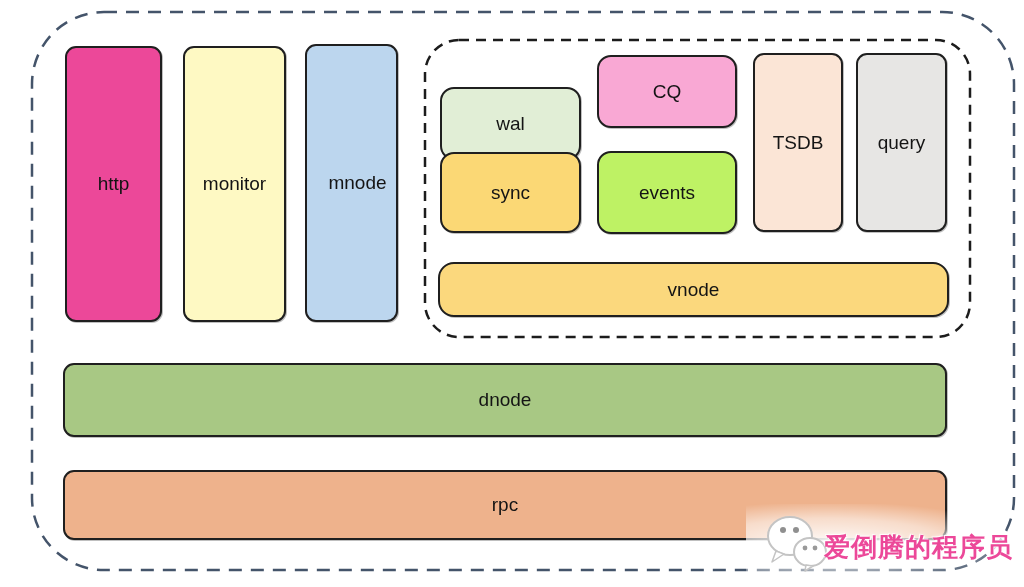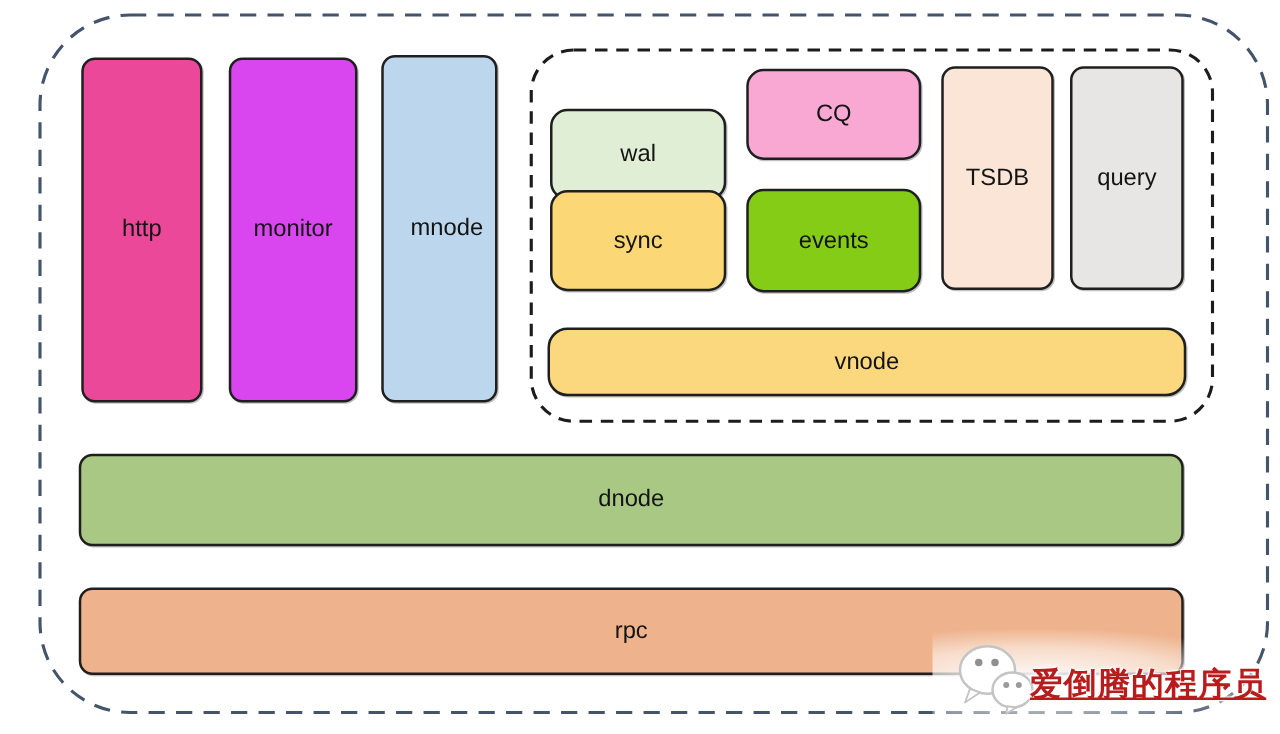--- a/index.html
+++ b/index.html
@@ -24,29 +24,29 @@
     display: flex;
     align-items: center;
     justify-content: center;
     font-size: 19px;
     color: #141414;
     box-sizing: border-box;
     box-shadow: 1px 1px 0 rgba(0,0,0,0.25);
   }
   
   .box-http    { left: 65px;  top: 46px;  width: 97px;  height: 276px; background: #ec4899; }
-  .box-monitor { left: 183px; top: 46px;  width: 103px; height: 276px; background: #d946ef; }
+  .box-monitor { left: 183px; top: 46px;  width: 103px; height: 276px; background: #fef9c3; }
   .box-mnode   { left: 305px; top: 44px;  width: 93px;  height: 278px; background: #bcd6ee; padding-left: 12px; }
   
   .box-wal    { left: 440px; top: 55px;  width: 141px; height: 73px;  background: #e1eed6; border-radius: 14px; margin-top: 32px; }
   .box-cq     { left: 597px; top: 55px;  width: 140px; height: 73px;  background: #f9a8d4; border-radius: 14px; }
   .box-tsdb   { left: 753px; top: 53px;  width: 90px;  height: 179px; background: #fbe5d6; }
   .box-query  { left: 856px; top: 53px;  width: 91px;  height: 179px; background: #e7e6e4; }
   .box-sync   { left: 440px; top: 152px; width: 141px; height: 81px;  background: #fbd875; border-radius: 14px; }
-  .box-events { left: 597px; top: 151px; width: 140px; height: 83px;  background: #84cc16; border-radius: 14px; }
+  .box-events { left: 597px; top: 151px; width: 140px; height: 83px;  background: #bef264; border-radius: 14px; }
   .box-vnode  { left: 438px; top: 262px; width: 511px; height: 55px;  background: #fbd87d; border-radius: 16px; }
   
   .box-dnode  { left: 63px;  top: 363px; width: 884px; height: 74px;  background: #a8c884; }
   .box-rpc    { left: 63px;  top: 470px; width: 884px; height: 70px;  background: #eeb28c; }
 
   .watermark {
     position: absolute;
     left: 756px; top: 504px;
     width: 268px; height: 75px;
     z-index: 5;
@@ -61,24 +61,23 @@
   .watermark-icon {
     position: absolute;
     left: 6px; top: 6px;
   }
   .watermark-text {
     position: absolute;
     left: 68px; top: 26px;
     font-size: 26px;
     font-weight: 700;
     letter-spacing: 1px;
-    color: #b91c1c;
+    color: #ec4899;
     text-shadow: 1px 1px 0 #ffffff, -1px -1px 0 rgba(255,255,255,0.85), 0 0 4px rgba(255,255,255,0.9);
     white-space: nowrap;
-    text-decoration: underline;
   }
 </style>
 </head>
 <body>
 
 <div class="canvas">
 
   <svg class="dash-layer" width="1024" height="587" viewBox="0 0 1024 587" aria-hidden="true">
     <rect x="32" y="12" width="982" height="558" rx="72" ry="72" fill="none" stroke-width="2.5" stroke-dasharray="13 9" stroke="#44546a"></rect>
     <rect x="425" y="40" width="545" height="297" rx="34" ry="34" fill="none" stroke-width="2.5" stroke-dasharray="10 7" stroke="#1c1c1c"></rect>

